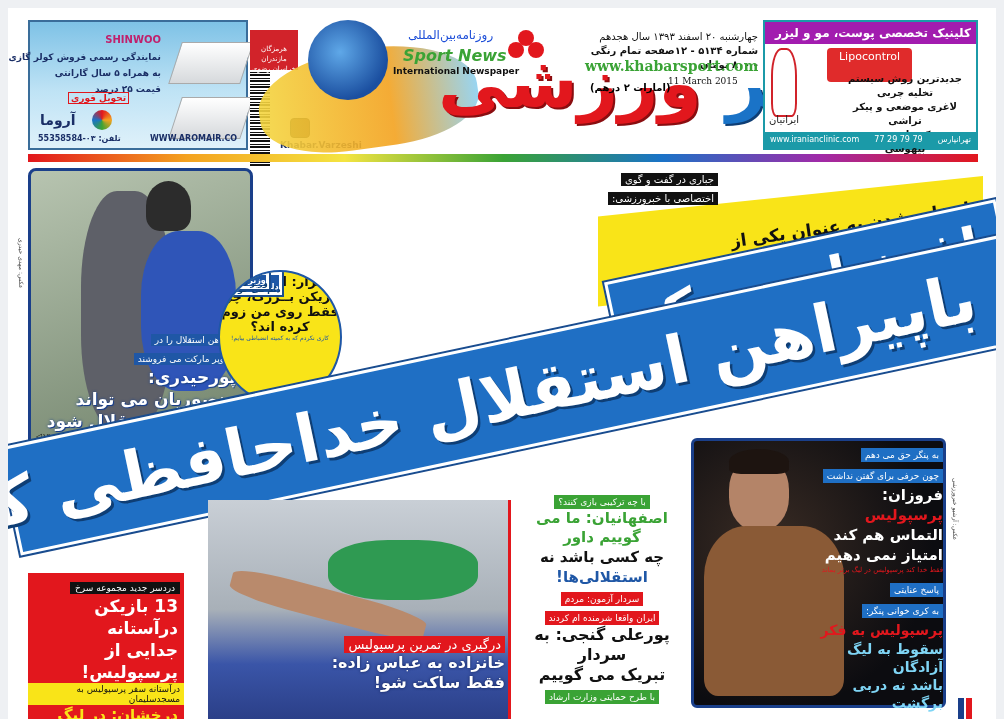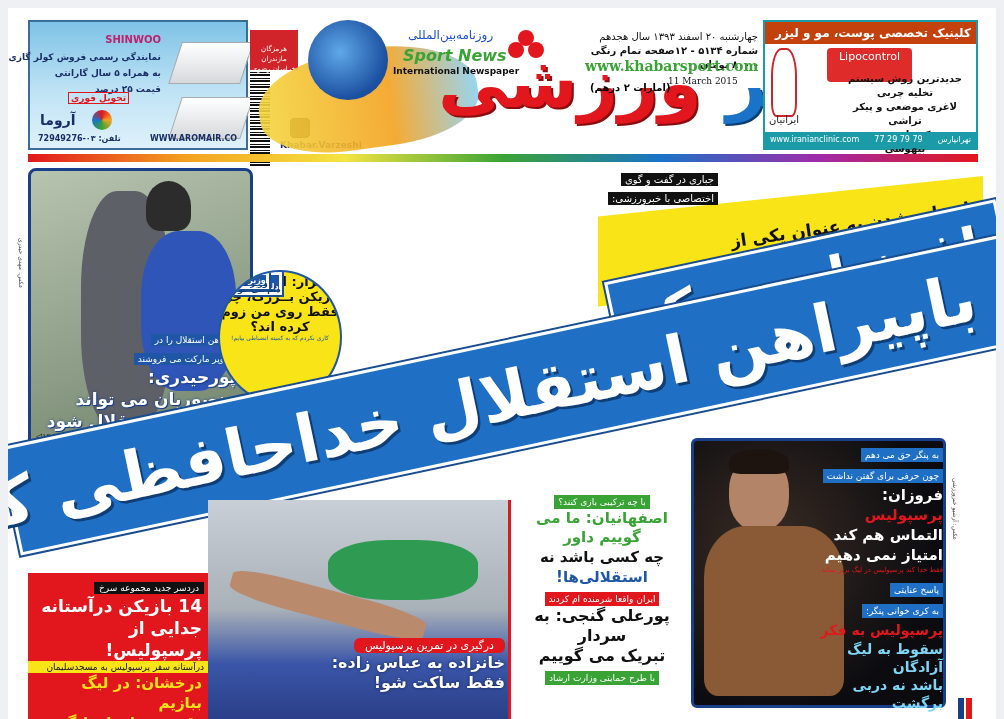--- a/index.html
+++ b/index.html
@@ -4,21 +4,21 @@
 <style>
   html,body{margin:0;padding:0;}
   body{width:1004px;height:719px;background:#eef0f3;position:relative;overflow:hidden;font-family:"DejaVu Sans",sans-serif;}
   .page{position:absolute;left:8px;top:8px;width:988px;height:711px;background:#fff;overflow:hidden;}
   .abs{position:absolute;}
   
   .ad-left{left:20px;top:12px;width:220px;height:130px;background:linear-gradient(180deg,#7ec2e6 0%,#bfe3f5 55%,#dff1fa 100%);border:2px solid #3a6d9a;box-sizing:border-box;}
   .ad-left .ac{position:absolute;width:70px;height:40px;background:linear-gradient(#fff,#d6d9dc);border:1px solid #aaa;transform:skewX(-18deg);}
   .ad-left .t{position:absolute;font-size:10px;color:#1a2e66;font-weight:bold;direction:rtl;white-space:nowrap;}
   .ad-right{left:755px;top:12px;width:215px;height:130px;background:#fff;border:2px solid #1b9aa8;box-sizing:border-box;}
-  .ad-right .bar{position:absolute;left:0;right:0;height:22px;background:#c2410c;color:#fff;font-weight:bold;direction:rtl;font-size:12px;text-align:right;padding-right:5px;line-height:22px;}
+  .ad-right .bar{position:absolute;left:0;right:0;height:22px;background:#a21caf;color:#fff;font-weight:bold;direction:rtl;font-size:12px;text-align:right;padding-right:5px;line-height:22px;}
   .lipo{position:absolute;left:62px;top:26px;width:85px;height:34px;background:#e02b2b;color:#fff;border-radius:4px;font-size:11px;text-align:center;line-height:18px;}
   .ad-right .body{position:absolute;right:6px;top:50px;width:130px;font-size:10px;font-weight:bold;direction:rtl;text-align:center;line-height:14px;color:#111;}
   .ad-right .foot{position:absolute;left:0;right:0;bottom:0;height:16px;background:#1b9aa8;color:#fff;font-size:8px;line-height:16px;padding:0 5px;display:flex;justify-content:space-between;}
   
   .globe{left:300px;top:12px;width:80px;height:80px;border-radius:50%;background:radial-gradient(circle at 40% 40%,#5fa8e8,#1b4fa0 70%);}
   .globe-arc{left:250px;top:40px;width:220px;height:100px;border-radius:50% 50% 40% 40%;background:linear-gradient(90deg,#f4d640,#f3a21f 60%,#8dd0f0);transform:rotate(-8deg);opacity:.9;}
   .logo{left:430px;top:40px;font-size:70px;font-weight:bold;color:#e2171d;font-family:"DejaVu Sans",sans-serif;direction:rtl;letter-spacing:-4px;line-height:70px;text-shadow:2px 2px 0 #8a0d10;}
   .logo .blue{color:#1a73c7;text-shadow:2px 2px 0 #0e3e75;}
   .dots{left:500px;top:22px;width:36px;height:30px;}
   .dots span{position:absolute;width:16px;height:16px;border-radius:50%;background:#e2171d;}
@@ -54,29 +54,29 @@
   
   .ystrip{left:590px;top:168px;width:385px;height:90px;background:#f9e418;transform:skewY(-6deg);transform-origin:right top;}
   .kicker-black{left:600px;top:160px;direction:rtl;text-align:right;}
   .kicker-black span{display:inline-block;background:#111;color:#fff;font-size:10px;padding:1px 4px;margin-bottom:1px;}
   .sub-yellow{left:620px;top:190px;width:340px;text-align:right;direction:rtl;font-size:17px;font-weight:bold;color:#111;line-height:20px;transform:rotate(-8deg);transform-origin:right top;}
   
   .band{position:absolute;background:#1f6fc4;border:3px solid #fff;box-shadow:0 0 0 2px #1a4c8e;color:#fff;font-weight:bold;direction:rtl;white-space:nowrap;text-shadow:2px 3px 0 #0e3e75;}
   .band1{left:600px;top:232px;width:400px;height:80px;transform:rotate(-12deg);font-size:54px;line-height:80px;padding-right:22px;box-sizing:border-box;text-align:right;}
   .band2{left:-10px;top:330px;width:1030px;height:110px;transform:rotate(-12deg);transform-origin:left top;font-size:66px;line-height:105px;text-align:right;padding-right:40px;box-sizing:border-box;top:440px;}
   
-  .redbox{left:20px;top:565px;width:180px;height:146px;background:#e2171d;}
+  .redbox{left:20px;top:565px;width:156px;height:146px;background:#e2171d;}
   .redbox .blk{background:#111;color:#fff;font-size:9px;padding:1px 5px;direction:rtl;display:inline-block;}
   .redbox .h{color:#fff;font-size:17px;font-weight:bold;direction:rtl;text-align:right;line-height:22px;}
   .redbox .yel{background:#f9e418;color:#111;font-size:9px;direction:rtl;text-align:right;padding:1px 4px;}
   .redbox .h2{color:#f9e418;font-size:15px;font-weight:bold;direction:rtl;text-align:right;line-height:20px;}
   
   .wphoto{left:200px;top:492px;width:300px;height:219px;background:linear-gradient(180deg,#c9cfd6 0%,#a8b0b8 50%,#3a55a8 75%,#2b3f88 100%);border-right:3px solid #e2171d;overflow:hidden;}
   .wcap{left:305px;top:626px;width:192px;direction:rtl;text-align:right;}
-  .wcap .redtag{background:#e2171d;color:#fff;font-size:11px;padding:1px 11px;display:inline-block;border-radius:6px;}
+  .wcap .redtag{background:#e2171d;color:#fff;font-size:13px;padding:1px 4px;display:inline-block;}
   .wcap .h{color:#fff;font-size:16px;font-weight:bold;line-height:20px;text-shadow:0 0 3px #0e1e55;}
   
   .midcol{left:505px;top:482px;width:178px;height:229px;direction:rtl;text-align:center;background:#fff;}
   .gtag{background:#3aa335;color:#fff;font-size:9px;padding:1px 4px;display:inline-block;line-height:12px;}
   .rtag{background:#e2171d;color:#fff;font-size:9px;padding:1px 4px;display:inline-block;line-height:12px;}
   .midcol .h-green{color:#3aa335;font-size:15px;font-weight:bold;line-height:19px;}
   .midcol .blue{color:#1f57a6;}
   .midcol .h-black{color:#111;font-size:16px;font-weight:bold;line-height:20px;}
   
   .rphoto{left:683px;top:430px;width:255px;height:270px;background:radial-gradient(circle at 30% 40%,#3a2c24,#0c0c10 70%);border:3px solid #1a3f8a;border-radius:6px;box-sizing:border-box;overflow:hidden;}
@@ -96,21 +96,21 @@
   <div class="abs ad-left">
     <div class="ac" style="left:145px;top:20px;"></div>
     <div class="ac" style="left:145px;top:75px;"></div>
     <div class="t" style="right:85px;top:12px;color:#c0206c;">SHINWOO</div>
     <div class="t" style="right:85px;top:30px;font-size:9px;">نمایندگی رسمی فروش کولر گازی</div>
     <div class="t" style="right:85px;top:46px;font-size:9px;">به همراه ۵ سال گارانتی</div>
     <div class="t" style="right:85px;top:62px;font-size:9px;">قیمت ۲۵ درصد</div>
     <div class="t" style="left:10px;top:70px;color:#e2171d;border:1px solid #e2171d;padding:0 2px;font-size:9px;margin-left:28px;">تحویل فوری</div>
     <div class="abs" style="left:62px;top:88px;width:20px;height:20px;border-radius:50%;background:conic-gradient(#e2171d,#f4a21f,#3aa335,#1a73c7,#e2171d);"></div>
     <div class="t" style="left:10px;top:90px;font-size:14px;">آروما</div>
-    <div class="t" style="left:8px;top:112px;font-size:8px;">تلفن: ۰۳-72949276</div>
+    <div class="t" style="left:8px;top:112px;font-size:8px;">تلفن: ۰۳-55358584</div>
     <div class="t" style="left:120px;top:112px;font-size:8px;direction:ltr;">WWW.AROMAIR.CO</div>
   </div>
 
   <div class="abs barcode" style="top:62px;"></div>
   <div class="abs region-tag">هرمزگان مازندران خراسان رضوی</div>
   <div class="abs insta"></div>
   <div class="abs insta-label">Khabar.Varzeshi</div>
 
   <div class="abs globe-arc"></div>
   <div class="abs globe"></div>
@@ -190,21 +190,21 @@
     <div>انتخاب شدن به عنوان یکی از</div>
     <div>۵ بازیکن محبوب را هرگــز فراموش نمی کنم</div>
   </div>
 
   <div class="band band1">افتخـارمی کنم</div>
   <div class="band band2">باپیراهن استقلال خداحافظی کنم</div>
 
   <div class="abs redbox">
     <div style="text-align:right;padding:3px 4px 0;"><span class="blk">دردسر جدید مجموعه سرخ</span></div>
     <div style="padding:0 6px;">
-      <div class="h">14 بازیکن درآستانه</div>
+      <div class="h">13 بازیکن درآستانه</div>
       <div class="h">جدایی از پرسپولیس!</div>
     </div>
     <div class="yel">درآستانه سفر پرسپولیس به مسجدسلیمان</div>
     <div style="padding:0 6px;">
       <div class="h2">درخشان: در لیگ ببازیم</div>
       <div class="h2">تقصیر سازمان لیگ است</div>
     </div>
   </div>
 
   <div class="abs wphoto">
@@ -217,20 +217,21 @@
     <div class="h">فقط ساکت شو!</div>
   </div>
 
   <div class="abs midcol">
     <div><span class="gtag">با چه ترکیبی بازی کنند؟</span></div>
     <div class="h-green">اصفهانیان: ما می گوییم داور</div>
     <div class="h-black" style="font-size:15px;">
       <span>چه کسی باشد نه</span>
       <span class="blue">استقلالی‌ها!</span>
     </div>
+    <div><span class="rtag">سردار آزمون: مردم</span></div>
     <div><span class="rtag">ایران واقعا شرمنده ام کردند</span></div>
     <div class="h-black">پورعلی گنجی: به سردار</div>
     <div class="h-black">تبریک می گوییم</div>
     <div><span class="gtag">با طرح حمایتی وزارت ارشاد</span></div>
 
   </div>
 
   <div class="abs rphoto">
     <div class="abs" style="left:35px;top:15px;width:60px;height:75px;border-radius:45%;background:#b48468;"></div>
     <div class="abs" style="left:35px;top:8px;width:60px;height:25px;border-radius:50% 50% 20% 20%;background:#1d1410;"></div>

